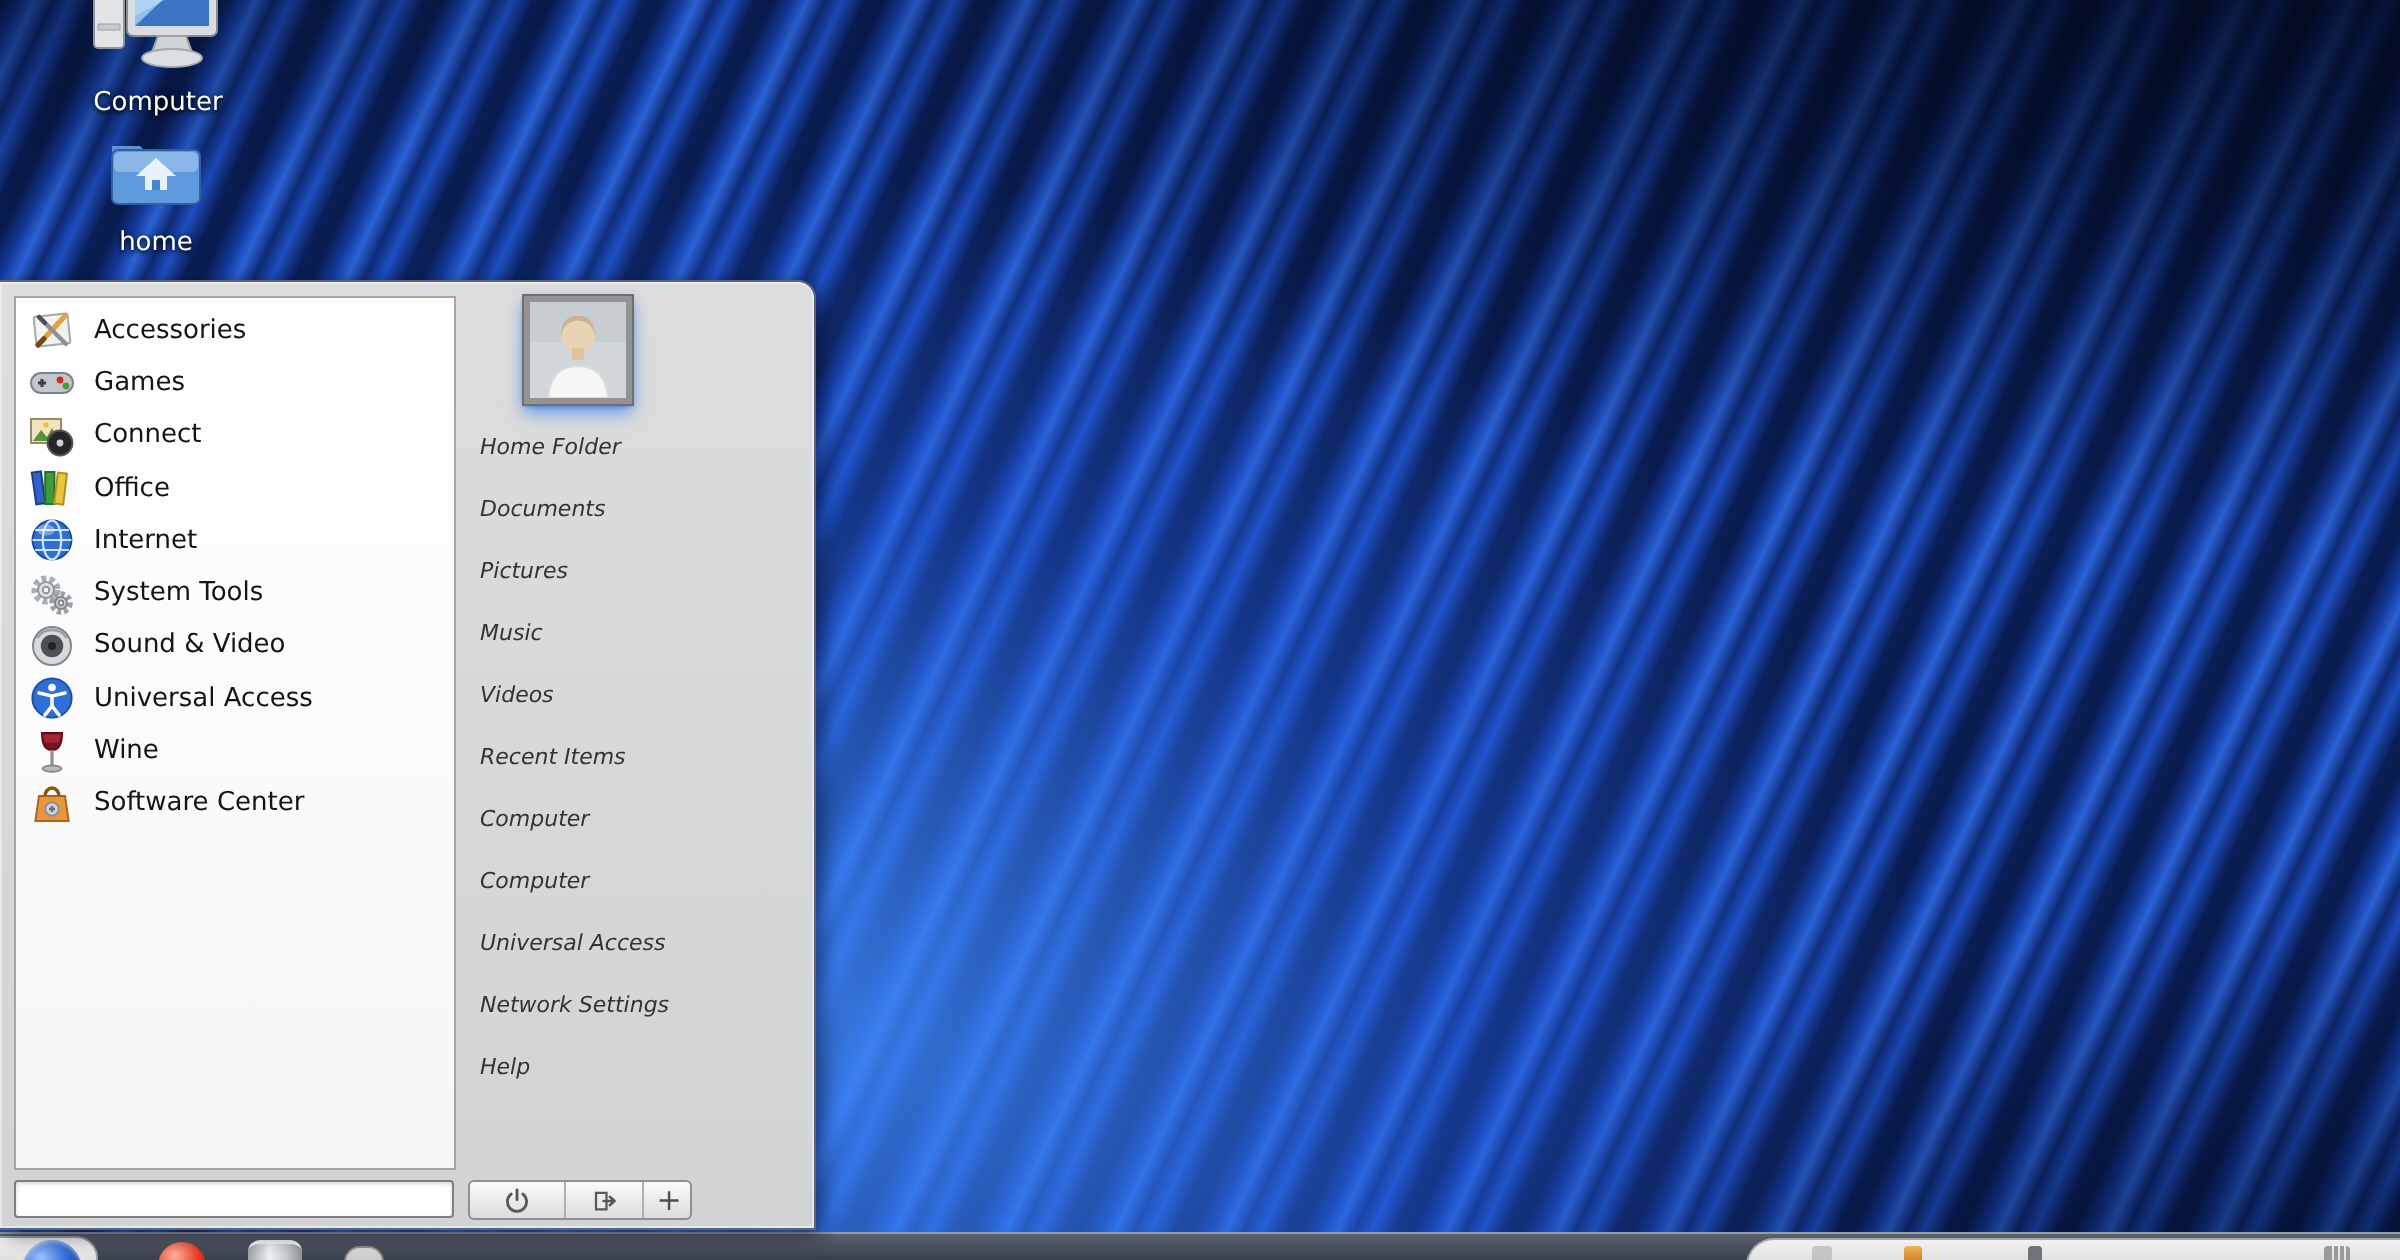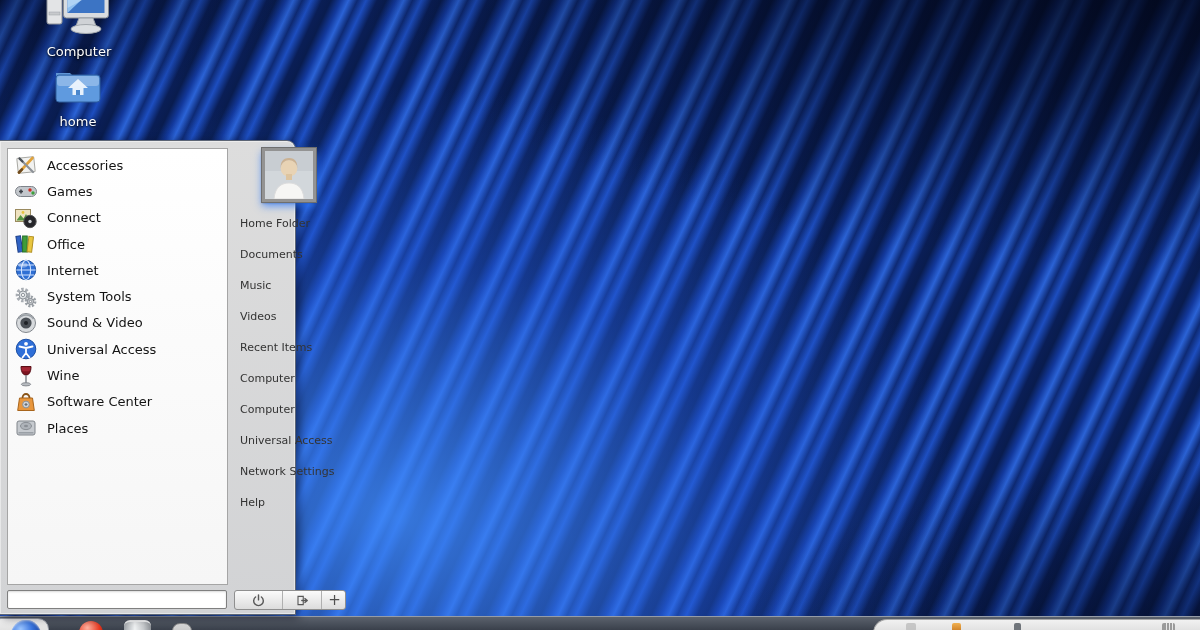--- a/index.html
+++ b/index.html
@@ -19,21 +19,21 @@
   
   .desk-icon{position:absolute;text-align:center;z-index:2;}
   .desk-icon .lbl{
     color:#fff;font-size:13px;margin-top:4px;
     text-shadow:0 1px 2px rgba(0,0,0,.95),0 0 4px rgba(0,0,0,.6);
   }
   #desk-computer{left:36px;top:-12px;width:86px;}
   #desk-home{left:46px;top:66px;width:64px;}
   
   #menu{
-    position:absolute;left:0;top:140px;width:296px;height:475px;z-index:5;
+    position:absolute;left:0;top:140px;width:408px;height:475px;z-index:5;
     background:linear-gradient(180deg,#dddddd,#d2d3d5);
     border-top:1px solid #5c6575;border-right:1px solid #5c6575;border-bottom:1px solid #5c6575;
     border-radius:0 9px 0 0;
     box-shadow:3px 3px 10px rgba(0,0,15,.5), inset 0 0 0 1px rgba(255,255,255,.45);
     box-sizing:border-box;
   }
   #cat-panel{
     position:absolute;left:7px;top:7px;width:221px;height:437px;
     background:linear-gradient(180deg,#ffffff,#f6f6f6);
     border:1px solid #a5a5a5;box-sizing:border-box;padding-top:3px;
@@ -43,21 +43,21 @@
   .cat .ci svg{width:24px;height:24px;display:block;}
   .cat .cl{font-size:13px;color:#141414;white-space:nowrap;}
   #avatar{
     position:absolute;left:262px;top:7px;width:54px;height:54px;box-sizing:border-box;
     border:3px solid #939393;outline:1px solid #6f6f6f;background:#d4d9dd;
     box-shadow:0 4px 8px rgba(45,120,250,.75),0 1px 2px rgba(0,0,0,.5);
   }
   #avatar svg{width:100%;height:100%;display:block;}
   #places{position:absolute;left:236px;top:67px;width:112px;}
   .plc{height:31px;display:flex;align-items:center;padding-left:4px;
-       font-size:11px;color:#333;white-space:nowrap;cursor:default;}
+       font-size:11px;color:#333;white-space:nowrap;cursor:default;font-style:italic;}
   #menu-search{
     position:absolute;left:7px;top:449px;width:220px;height:19px;box-sizing:border-box;
     border:1px solid #7f7f7f;border-radius:2px;background:#fff;
     box-shadow:inset 0 1px 2px rgba(0,0,0,.15);font-size:12px;padding:0 4px;outline:none;
   }
   #session-bar{
     position:absolute;left:234px;top:449px;width:112px;height:20px;display:flex;
     background:linear-gradient(180deg,#fbfbfb,#dcdcdc);
     border:1px solid #8f8f8f;border-radius:3px;box-sizing:border-box;overflow:hidden;
   }
@@ -233,47 +233,37 @@
       <span class="ci">
           <svg viewBox="0 0 24 24">
         <path d="M5.5 8 h13 l1.8 12.5 h-16.6z" fill="#e8963c" stroke="#a8651c"></path>
         <path d="M8.5 8 a3.5 4 0 0 1 7 0" fill="none" stroke="#8a5418" stroke-width="1.8"></path>
         <circle cx="12" cy="14.5" r="3.4" fill="#cfd3d7" stroke="#8a8f95"></circle>
         <path d="M10.5 14.5 h3 M12 13 v3" stroke="#6a6f75" stroke-width="1.2"></path>
       </svg>
         </span>
       <span class="cl">Software Center</span>
     </div>
-    <div class="cat">
-      <span class="ci">
-          <svg viewBox="0 0 24 24">
-        <rect x="3" y="5" width="18" height="14" rx="2" fill="#c6cacf" stroke="#80858b"></rect>
-        <ellipse cx="12" cy="10" rx="5.5" ry="3.6" fill="#aeb3b9" stroke="#8a8f95"></ellipse>
-        <ellipse cx="12" cy="10" rx="2" ry="1.3" fill="#8a8f95"></ellipse>
-        <rect x="4.5" y="16" width="15" height="1.6" fill="#9aa0a6"></rect>
-      </svg>
-        </span>
-      <span class="cl">Places</span>
-    </div>
   </div>
 
   <div id="avatar">
     <svg viewBox="0 0 48 48">
       <rect width="48" height="48" fill="#d2d7db"></rect>
       <rect width="48" height="20" fill="#c8cdd2"></rect>
       <path d="M15.5 18 a8.5 8.5 0 0 1 17 0 c0 -7 -2 -11 -8.5 -11 s-8.5 4 -8.5 11z" fill="#cbb293"></path>
       <circle cx="24" cy="17.5" r="8.3" fill="#e8d3b4"></circle>
       <rect x="21" y="23" width="6" height="6" fill="#ddc49f"></rect>
       <path d="M9 48 c1 -13 8.5 -16 15 -16 s14 3 15 16z" fill="#f6f6f4" stroke="#dcdcdc"></path>
     </svg>
   </div>
 
   <div id="places">
     <div class="plc">Home Folder</div>
     <div class="plc">Documents</div>
+    <div class="plc">Pictures</div>
     <div class="plc">Music</div>
     <div class="plc">Videos</div>
     <div class="plc">Recent Items</div>
     <div class="plc">Computer</div>
     <div class="plc">Computer</div>
     <div class="plc">Universal Access</div>
     <div class="plc">Network Settings</div>
     <div class="plc">Help</div>
   </div>
 

